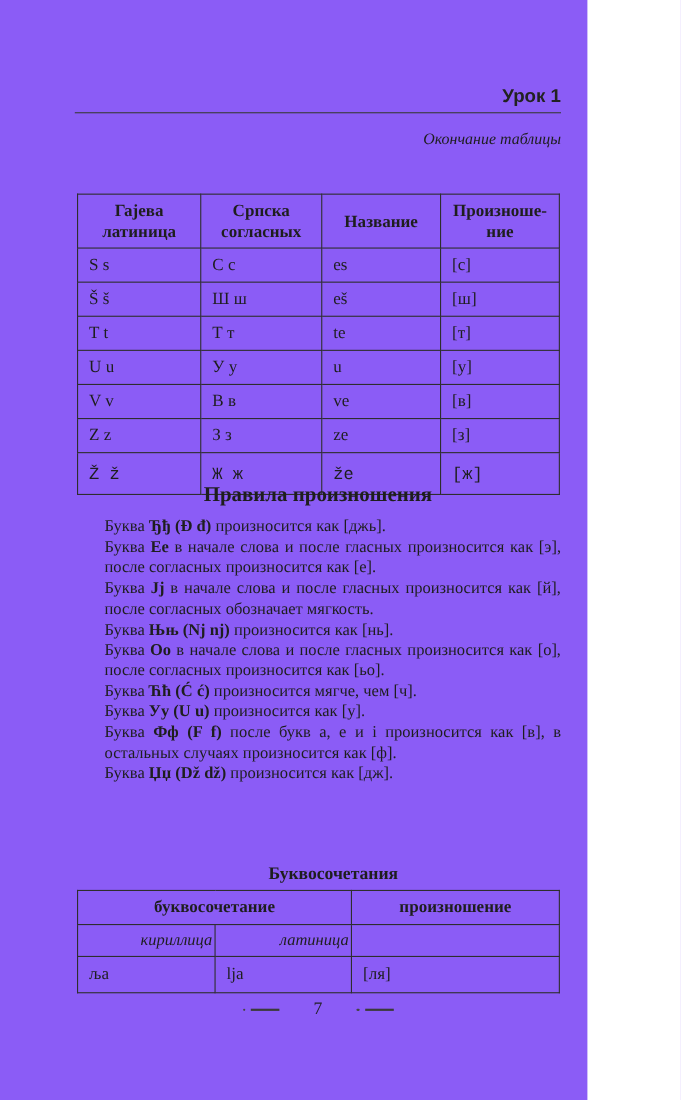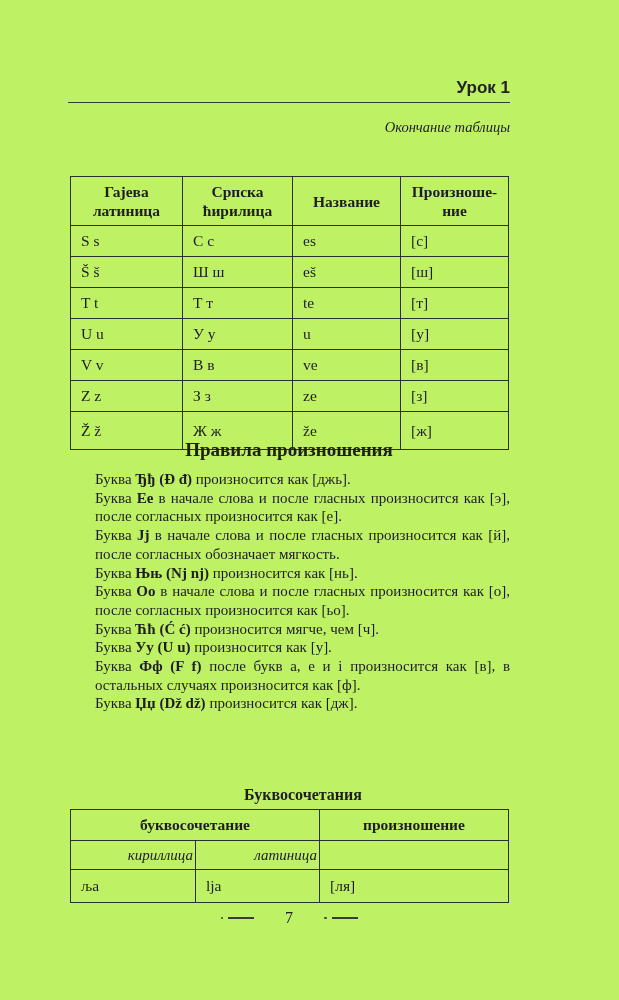--- a/index.html
+++ b/index.html
@@ -4,22 +4,22 @@
 <style>
   html, body { margin: 0; padding: 0; }
   body {
     width: 619px; height: 1000px;
     background: #ffffff;
     font-family: "Liberation Serif", serif;
     color: #1e1e1e;
   }
   .page {
     position: relative;
-    width: 619px; height: 1000px;
-    background: #bef264;
+    width: 534px; height: 1000px;
+    background: #8b5cf6;
     overflow: hidden;
   }
 
   
   .running-head {
     position: absolute;
     top: 78px; left: 68px; width: 442px;
     text-align: right;
     font-family: "Liberation Sans", sans-serif;
     font-weight: bold;
@@ -58,21 +58,21 @@
     white-space: pre-line;
     height: 46px;
     padding: 1px 2px;
   }
   .alphabet-table td {
     font-size: 15.5px;
     vertical-align: middle;
     padding: 2px 2px 2px 10px;
     height: 26px;
   }
-  .alphabet-table tr:last-child td { height: 33px; }
+  .alphabet-table tr:last-child td { height: 33px; font-family: Liberation Mono, monospace; }
   .alphabet-table col:nth-child(1) { width: 112px; }
   .alphabet-table col:nth-child(2) { width: 110px; }
   .alphabet-table col:nth-child(3) { width: 108px; }
   .alphabet-table col:nth-child(4) { width: 108px; }
 
   
   .section-title {
     position: absolute;
     top: 439px; left: 70px; width: 438px;
     margin: 0;
@@ -174,21 +174,21 @@
         <col>
         <col>
         <col>
         <col>
       </colgroup>
     <tbody>
         <tr>
           <th>Гајева
 латиница</th>
           <th>Српска
-ћирилица</th>
+согласных</th>
           <th>Название</th>
           <th>Произноше-
 ние</th>
         </tr>
         <tr>
           <td>S s</td>
           <td>С с</td>
           <td>es</td>
           <td>[с]</td>
         </tr>

